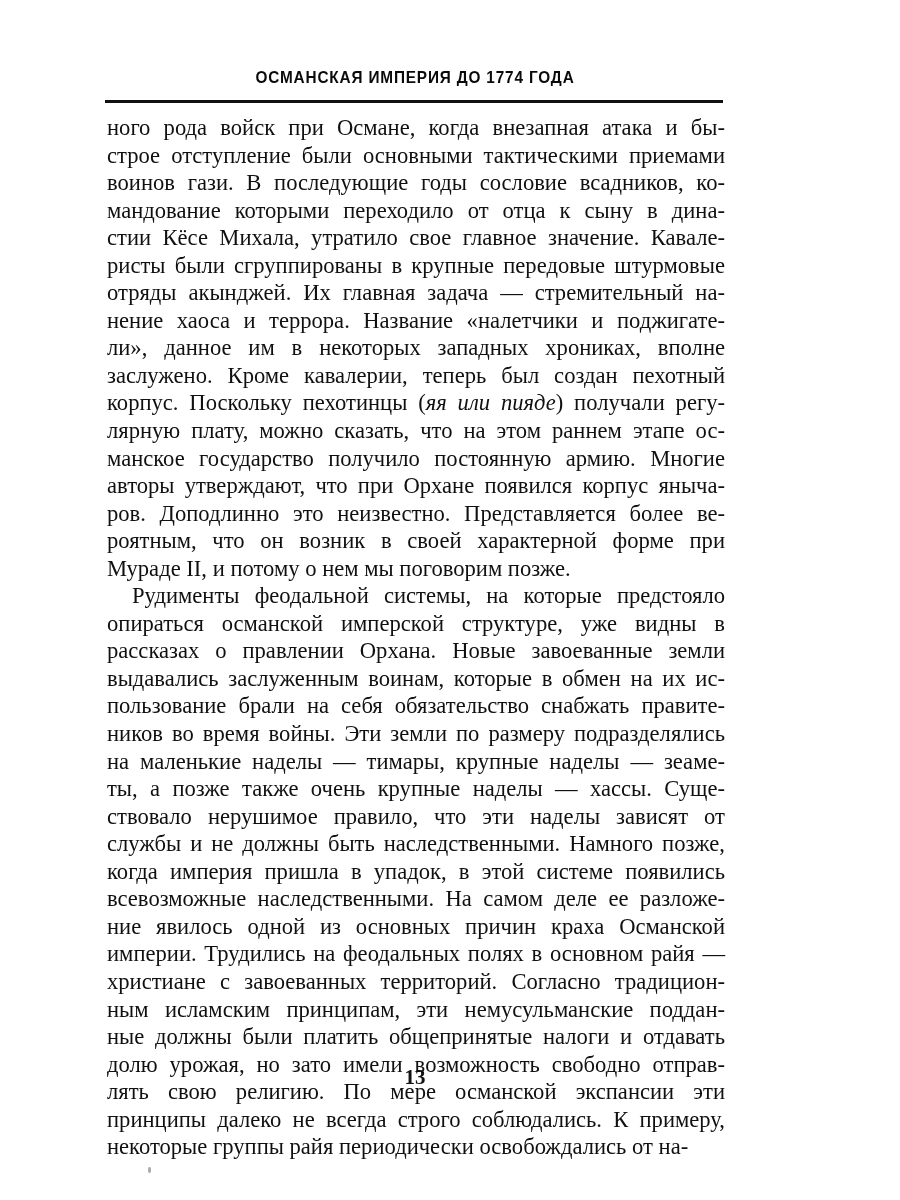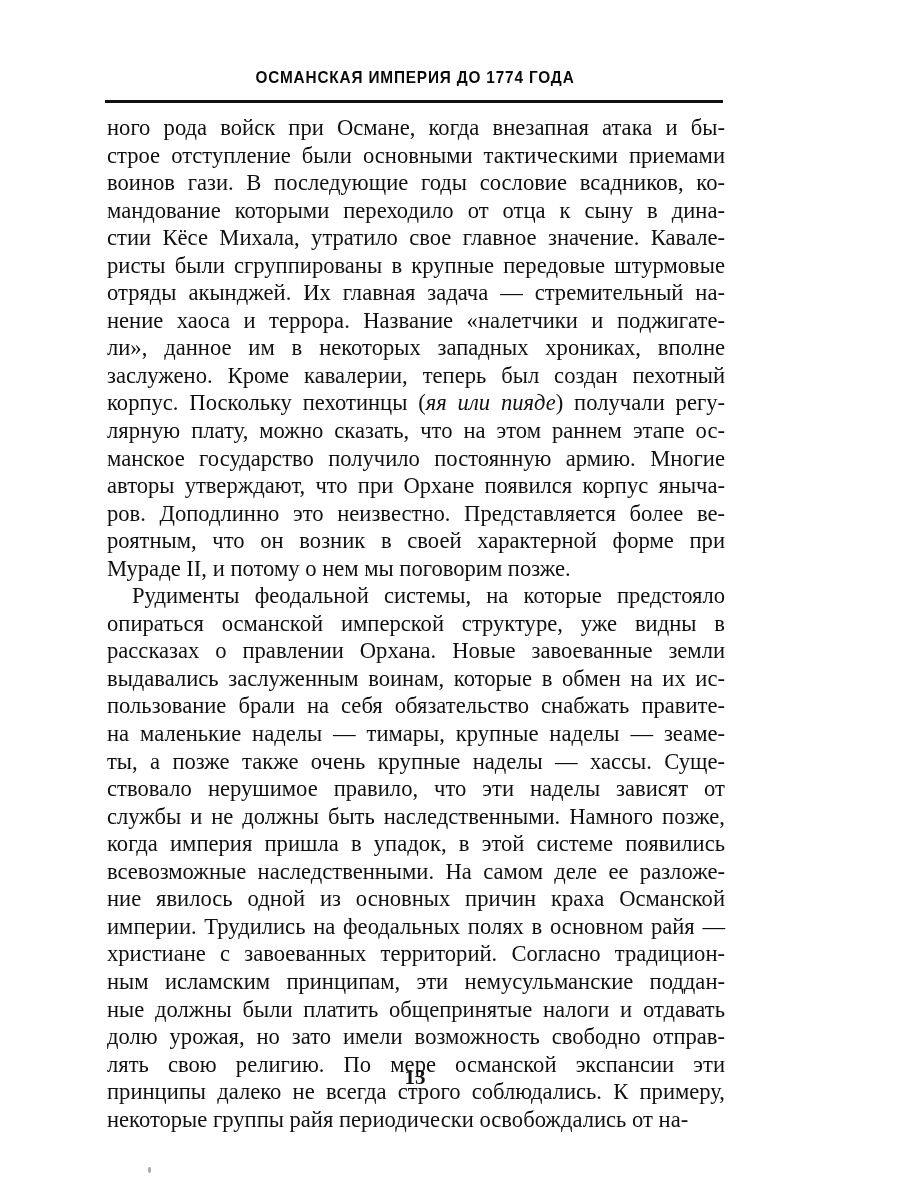--- a/index.html
+++ b/index.html
@@ -145,20 +145,21 @@
         <span class="ln">ров. Доподлинно это неизвестно. Представляется более ве-</span>
         <span class="ln">роятным, что он возник в своей характерной форме при</span>
         <span class="ln last">Мураде II, и потому о нем мы поговорим позже.</span>
       </p>
     <p class="cont" id="p2">
         <span class="ln indent">Рудименты феодальной системы, на которые предстояло</span>
         <span class="ln">опираться османской имперской структуре, уже видны в</span>
         <span class="ln">рассказах о правлении Орхана. Новые завоеванные земли</span>
         <span class="ln">выдавались заслуженным воинам, которые в обмен на их ис-</span>
         <span class="ln">пользование брали на себя обязательство снабжать правите-</span>
+        <span class="ln">ников во время войны. Эти земли по размеру подразделялись</span>
         <span class="ln">на маленькие наделы — тимары, крупные наделы — зеаме-</span>
         <span class="ln">ты, а позже также очень крупные наделы — хассы. Суще-</span>
         <span class="ln">ствовало нерушимое правило, что эти наделы зависят от</span>
         <span class="ln">службы и не должны быть наследственными. Намного позже,</span>
         <span class="ln">когда империя пришла в упадок, в этой системе появились</span>
         <span class="ln">всевозможные наследственными. На самом деле ее разложе-</span>
         <span class="ln">ние явилось одной из основных причин краха Османской</span>
         <span class="ln">империи. Трудились на феодальных полях в основном райя —</span>
         <span class="ln">христиане с завоеванных территорий. Согласно традицион-</span>
         <span class="ln">ным исламским принципам, эти немусульманские поддан-</span>

